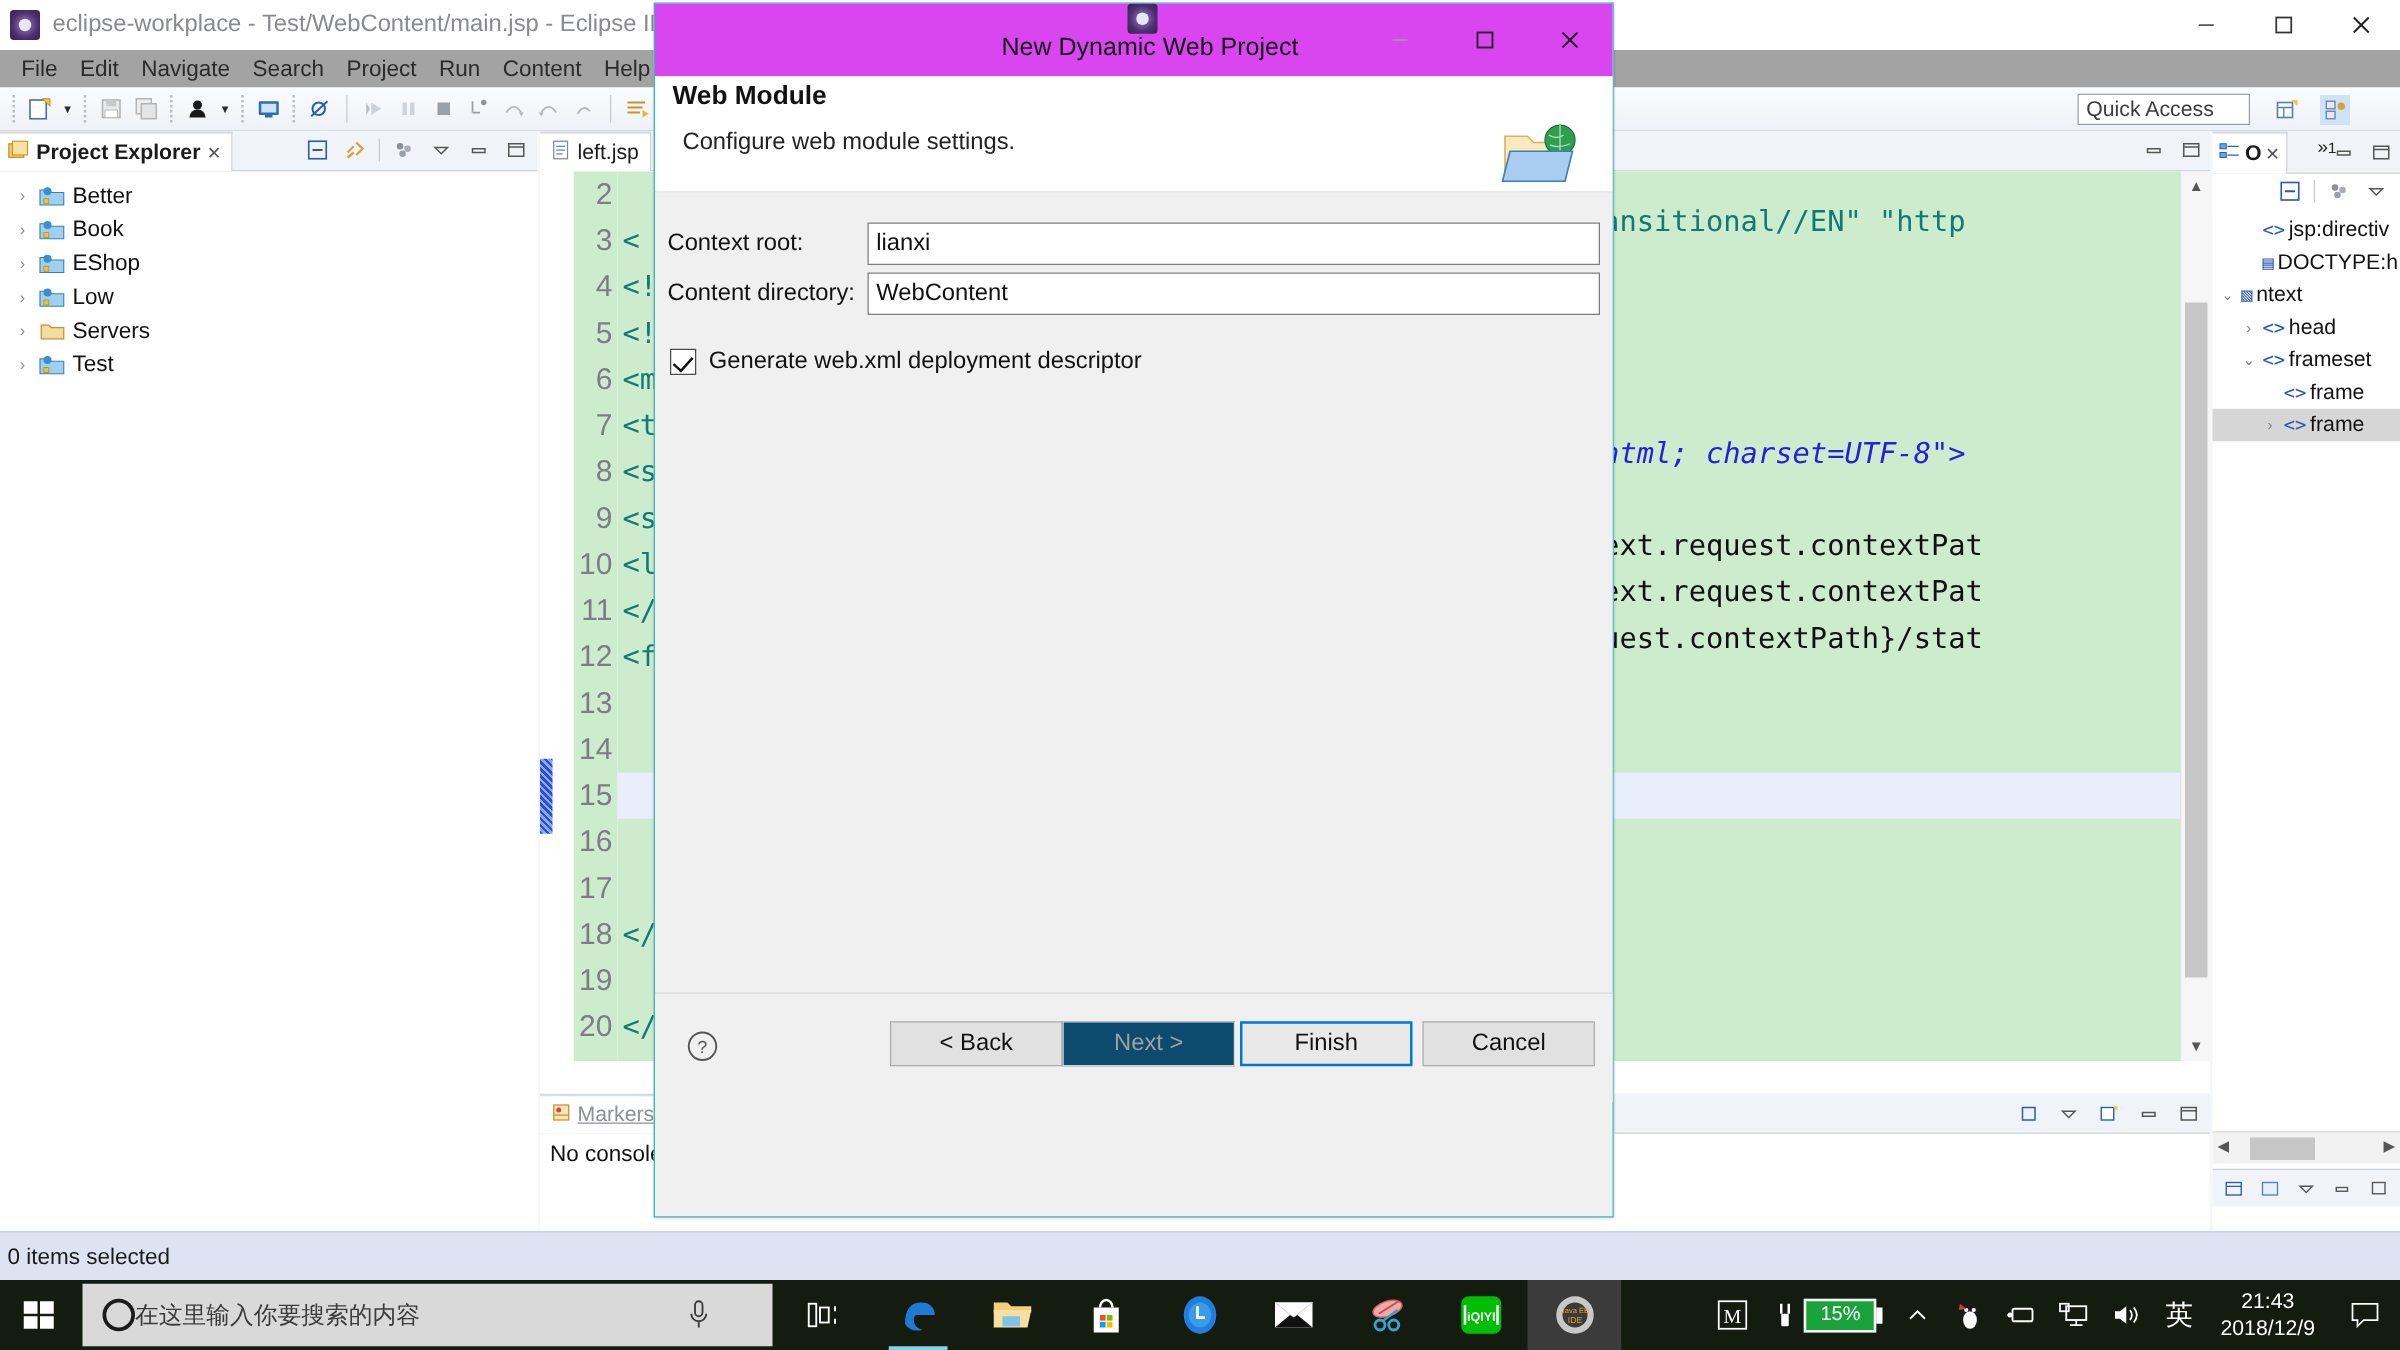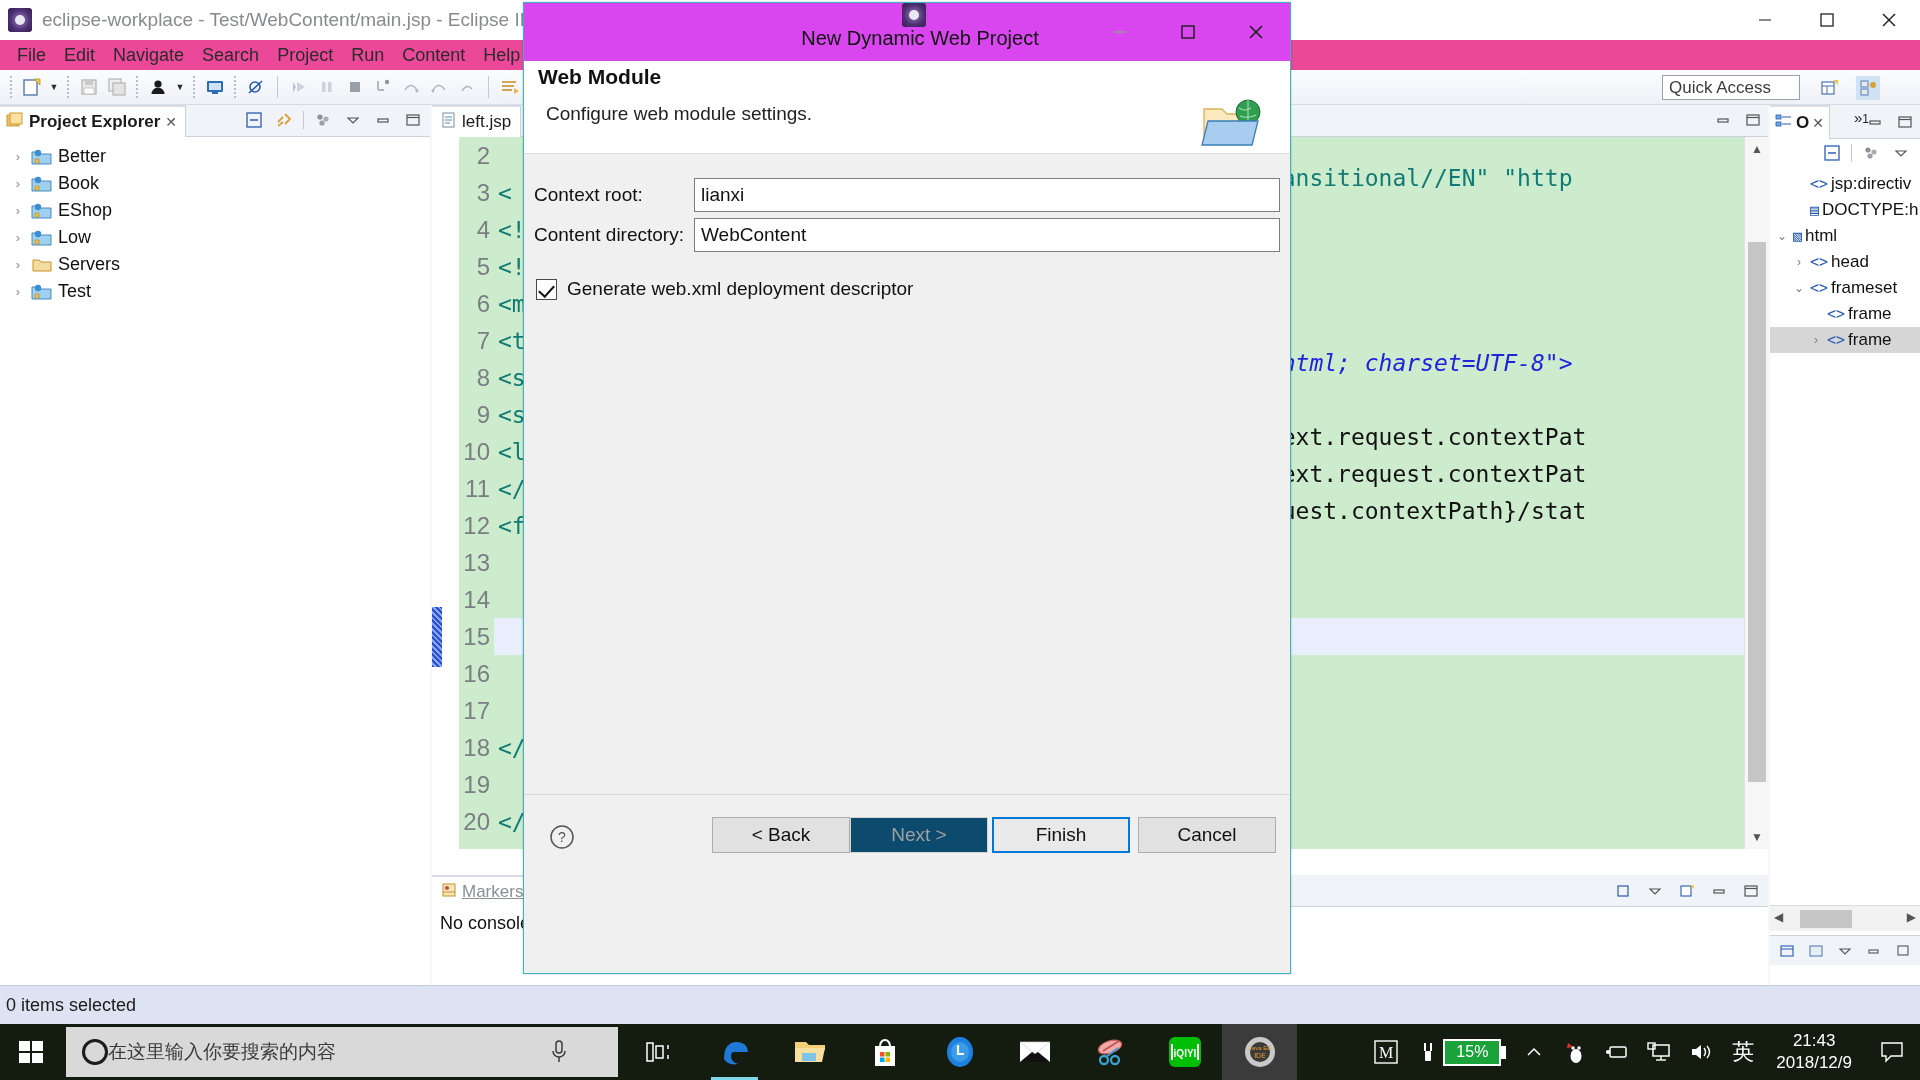--- a/index.html
+++ b/index.html
@@ -30,21 +30,21 @@
     border-radius:50%; background:#e8e8f2;
   }
   .title-text {
     margin-left: 10px; font-size: 19px; color: #888a8d; white-space: nowrap;
   }
   .win-btns { position: absolute; right: 0; top: 0; height: 40px; display:flex; }
   .win-btn { width: 62px; height: 40px; display:flex; align-items:center; justify-content:center;
              color:#3a3a3a; font-size:17px; }
   .win-btn svg { display:block; }
 
-  .menu-bar { height: 30px; background:#ec4899; display:flex; align-items:center; padding-left: 8px; }
+  .menu-bar { height: 30px; background:#a3a3a3; display:flex; align-items:center; padding-left: 8px; }
   .menu-item { font-size: 18px; color:#2b2b2b; padding: 1px 9px; white-space:nowrap; }
 
   .toolbar {
     height: 35px; background: linear-gradient(#fbfcfe,#eef1f6);
     border-bottom: 1px solid #d7dbe2;
     display:flex; align-items:center; padding-left: 6px; gap: 2px;
     position: relative;
   }
   .tb-ico { width: 26px; height: 26px; display:flex; align-items:center; justify-content:center; }
   .tb-sep { width: 3px; height: 22px; border-left: 2px dotted #b9bfc9; margin: 0 4px; }
@@ -741,21 +741,21 @@
             <span>jsp:directiv</span>
           </div>
           <div class="ol-row" style="padding-left: 21px;">
             <span class="ol-tw"></span>
             <span class="ol-ico">▤</span>
             <span>DOCTYPE:h</span>
           </div>
           <div class="ol-row" style="padding-left: 4px;">
             <span class="ol-tw">⌄</span>
             <span class="ol-ico">▧</span>
-            <span>html</span>
+            <span>ntext</span>
           </div>
           <div class="ol-row" style="padding-left: 21px;">
             <span class="ol-tw">›</span>
             <span class="ol-ico">&lt;&gt;</span>
             <span>head</span>
           </div>
           <div class="ol-row" style="padding-left: 21px;">
             <span class="ol-tw">⌄</span>
             <span class="ol-ico">&lt;&gt;</span>
             <span>frameset</span>

